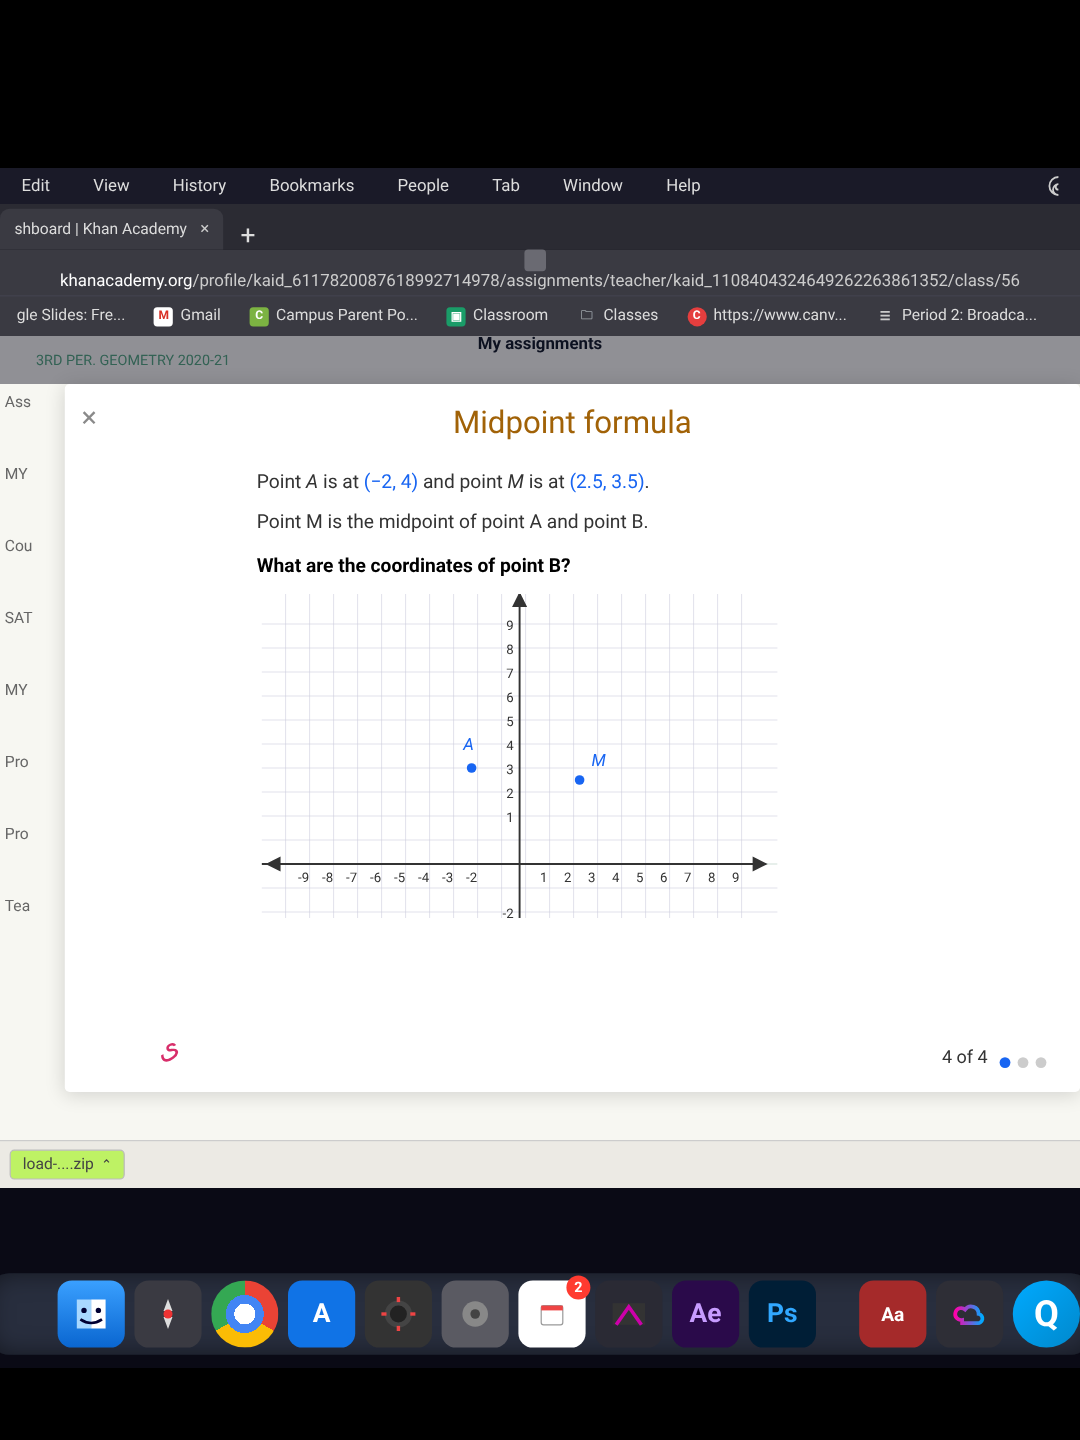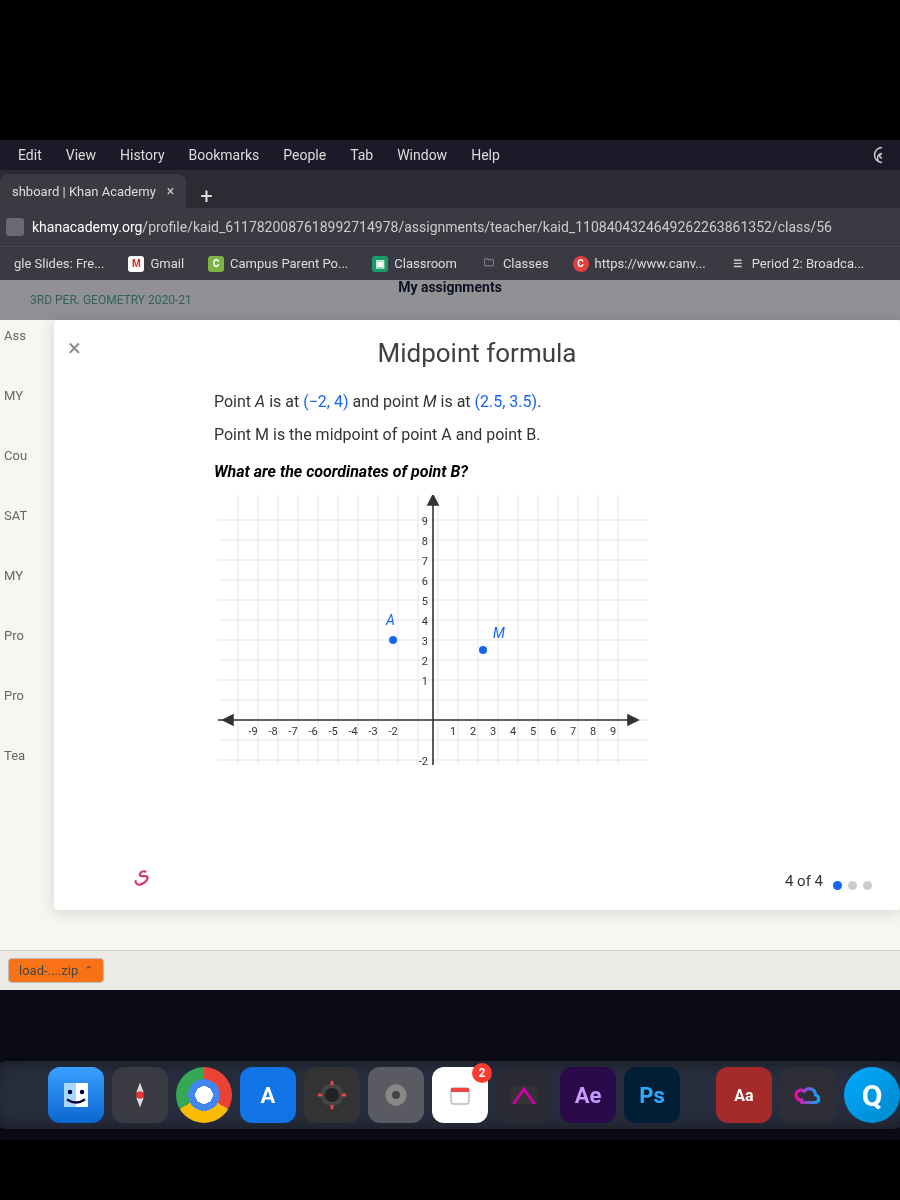--- a/index.html
+++ b/index.html
@@ -1,30 +1,30 @@
 <!DOCTYPE html>
 <html><head>
 <meta charset="utf-8">
 <style>
 * { margin:0; padding:0; box-sizing:border-box; font-family:-apple-system,BlinkMacSystemFont,"Segoe UI",Roboto,sans-serif; }
 body { width:900px; height:1200px; background:#0a0a15; overflow:hidden; position:relative; }
 
 .mac-top-gap { height:140px; background:#000; }
 
-.mac-menu { height:30px; background:#1a1a28; display:flex; align-items:center; padding:0 8px; color:#ddd; font-size:14px; gap:4px; }
+.mac-menu { height:30px; background:#1a1a28; display:flex; align-items:center; padding:0 8px; color:#ddd; font-size:14px; gap:16px; }
 .mac-menu span { padding:4px 10px; cursor:default; }
 .menu-spacer { flex:1; }
 .swirl-icon { width:20px; height:20px; display:flex; align-items:center; justify-content:center; }
 
 .tab-bar { height:38px; background:#2b2b33; display:flex; align-items:flex-end; padding-left:0; }
 .tab { height:34px; background:#3a3a42; border-radius:8px 8px 0 0; display:flex; align-items:center; padding:12px 12px; color:#ddd; font-size:13px; gap:11px; max-width:260px; }
 .tab-close { font-size:14px; color:#ccc; cursor:pointer; }
 .new-tab { color:#ddd; font-size:22px; padding:0 14px; cursor:pointer; line-height:1; }
 
-.addr-bar { height:38px; background:#3a3a42; display:flex; align-items:center; padding:0 6px; color:#ccc; font-size:14px; }
+.addr-bar { height:38px; background:#3a3a42; display:flex; align-items:center; padding:0 6px; color:#ccc; font-size:14px;flex-direction:column; }
 .addr-bar .url { white-space:nowrap; overflow:hidden; }
 .addr-bar .domain { color:#fff; }
 .lock-badge { width:18px; height:18px; background:#6a6a72; border-radius:3px; margin-right:8px; }
 
 .bk-bar { height:34px; background:#3a3a42; display:flex; align-items:center; padding:0 4px; gap:4px; font-size:13px; color:#ddd; border-top:1px solid #454550; }
 .bk { display:flex; align-items:center; gap:6px; padding:4px 10px; border-radius:4px; cursor:pointer; white-space:nowrap; }
 .bk-ico { width:16px; height:16px; border-radius:3px; display:flex; align-items:center; justify-content:center; font-size:10px; font-weight:bold; }
 .ico-gmail { background:#fff; color:#d93025; }
 .ico-campus { background:#7cb342; color:#fff; }
 .ico-class { background:#1a9c68; color:#fff; }
@@ -35,39 +35,39 @@
 .ka-strip { height:40px; background:#fff; opacity:0.55; padding-left:30px; font-size:12px; color:#5a8; display:flex; align-items:center; position:relative; }
 .ka-title { position:absolute; left:50%; transform:translateX(-50%); font-size:14px; font-weight:bold; color:#0f172a; top:-1px; }
 
 .page-area { position:relative; height:630px; background:#f7f7f2; }
 
 .left-frags { position:absolute; left:0; top:0; width:44px; color:#666; font-size:13px; }
 .left-frags div { height:60px; padding:8px 4px 0 4px; }
 
 .modal { position:absolute; left:54px; top:0; right:0; height:590px; background:#fff; box-shadow:0 2px 16px rgba(0,0,0,0.15); border-radius:4px; }
 .modal-close { position:absolute; left:14px; top:14px; font-size:24px; color:#8a8a8a; cursor:pointer; }
-.modal-title { text-align:center; font-size:26px; color:#404040; padding:18px 15px 24px; }
+.modal-title { text-align:center; font-size:26px; color:#a16207; padding:18px 15px 24px; }
 
 .body-col { margin-left:160px; width:640px; }
 .prob-line { font-size:16px; color:#333; margin-bottom:14px; }
 .coord { color:#1865f2; }
-.question { font-weight:bold; font-size:16px; margin:18px 0 14px;font-style:italic; }
+.question { font-weight:bold; font-size:16px; margin:18px 0 14px; }
 
 .graph-wrap { position:relative; width:430px; height:270px; margin-left:4px; }
 .graph-svg { width:100%; height:100%; }
 
 .bottom-meta { position:absolute; right:28px; bottom:20px; display:flex; align-items:flex-end; gap:10px; font-size:15px; color:#333; }
 .dots { display:flex; gap:6px; }
 .dot { width:9px; height:9px; border-radius:50%; background:#ccc; }
 .dot.active { background:#1865f2; }
 
 .scribble { position:absolute; left:76px; bottom:22px; font-size:24px; color:#d82e6a; transform:rotate(-25deg); font-family:cursive; }
 
 .dl-bar { height:40px; background:#eceae4; border-top:1px solid #ccc; display:flex; align-items:center; padding:0 8px; font-size:13px; color:#444; position:relative; top:0; }
-.dl-chip { display:flex; align-items:center; gap:6px; padding:4px 10px; border:1px solid #bbb; border-radius:4px; background:#f97316;}
+.dl-chip { display:flex; align-items:center; gap:6px; padding:4px 10px; border:1px solid #bbb; border-radius:4px; background:#bef264;}
 .dl-caret { font-size:11px; }
 
 .dock-gap { height:60px; background:#0a0a15; }
 .dock-shelf { height:90px; display:flex; align-items:center; justify-content:center; }
 .dock-surface { background:rgba(120,140,170,0.28); border-radius:18px; padding:6px 10px; display:flex; gap:8px; align-items:flex-end; box-shadow:0 0 20px rgba(0,0,0,0.5) inset; }
 .dock-icon { width:56px; height:56px; border-radius:12px; display:flex; align-items:center; justify-content:center; font-size:22px; font-weight:bold; color:#fff; position:relative; cursor:pointer; }
 .di-finder { background:linear-gradient(#3aa0ff,#0a66d0); }
 .di-launch { background:#3a3a42; }
 .di-chrome { background:radial-gradient(circle at center,#fff 0 22%,#4285f4 22% 40%,transparent 40%),conic-gradient(#ea4335 0 120deg,#fbbc05 120deg 240deg,#34a853 240deg 360deg); border-radius:50%; }
 .di-app { background:#1073e6; }

